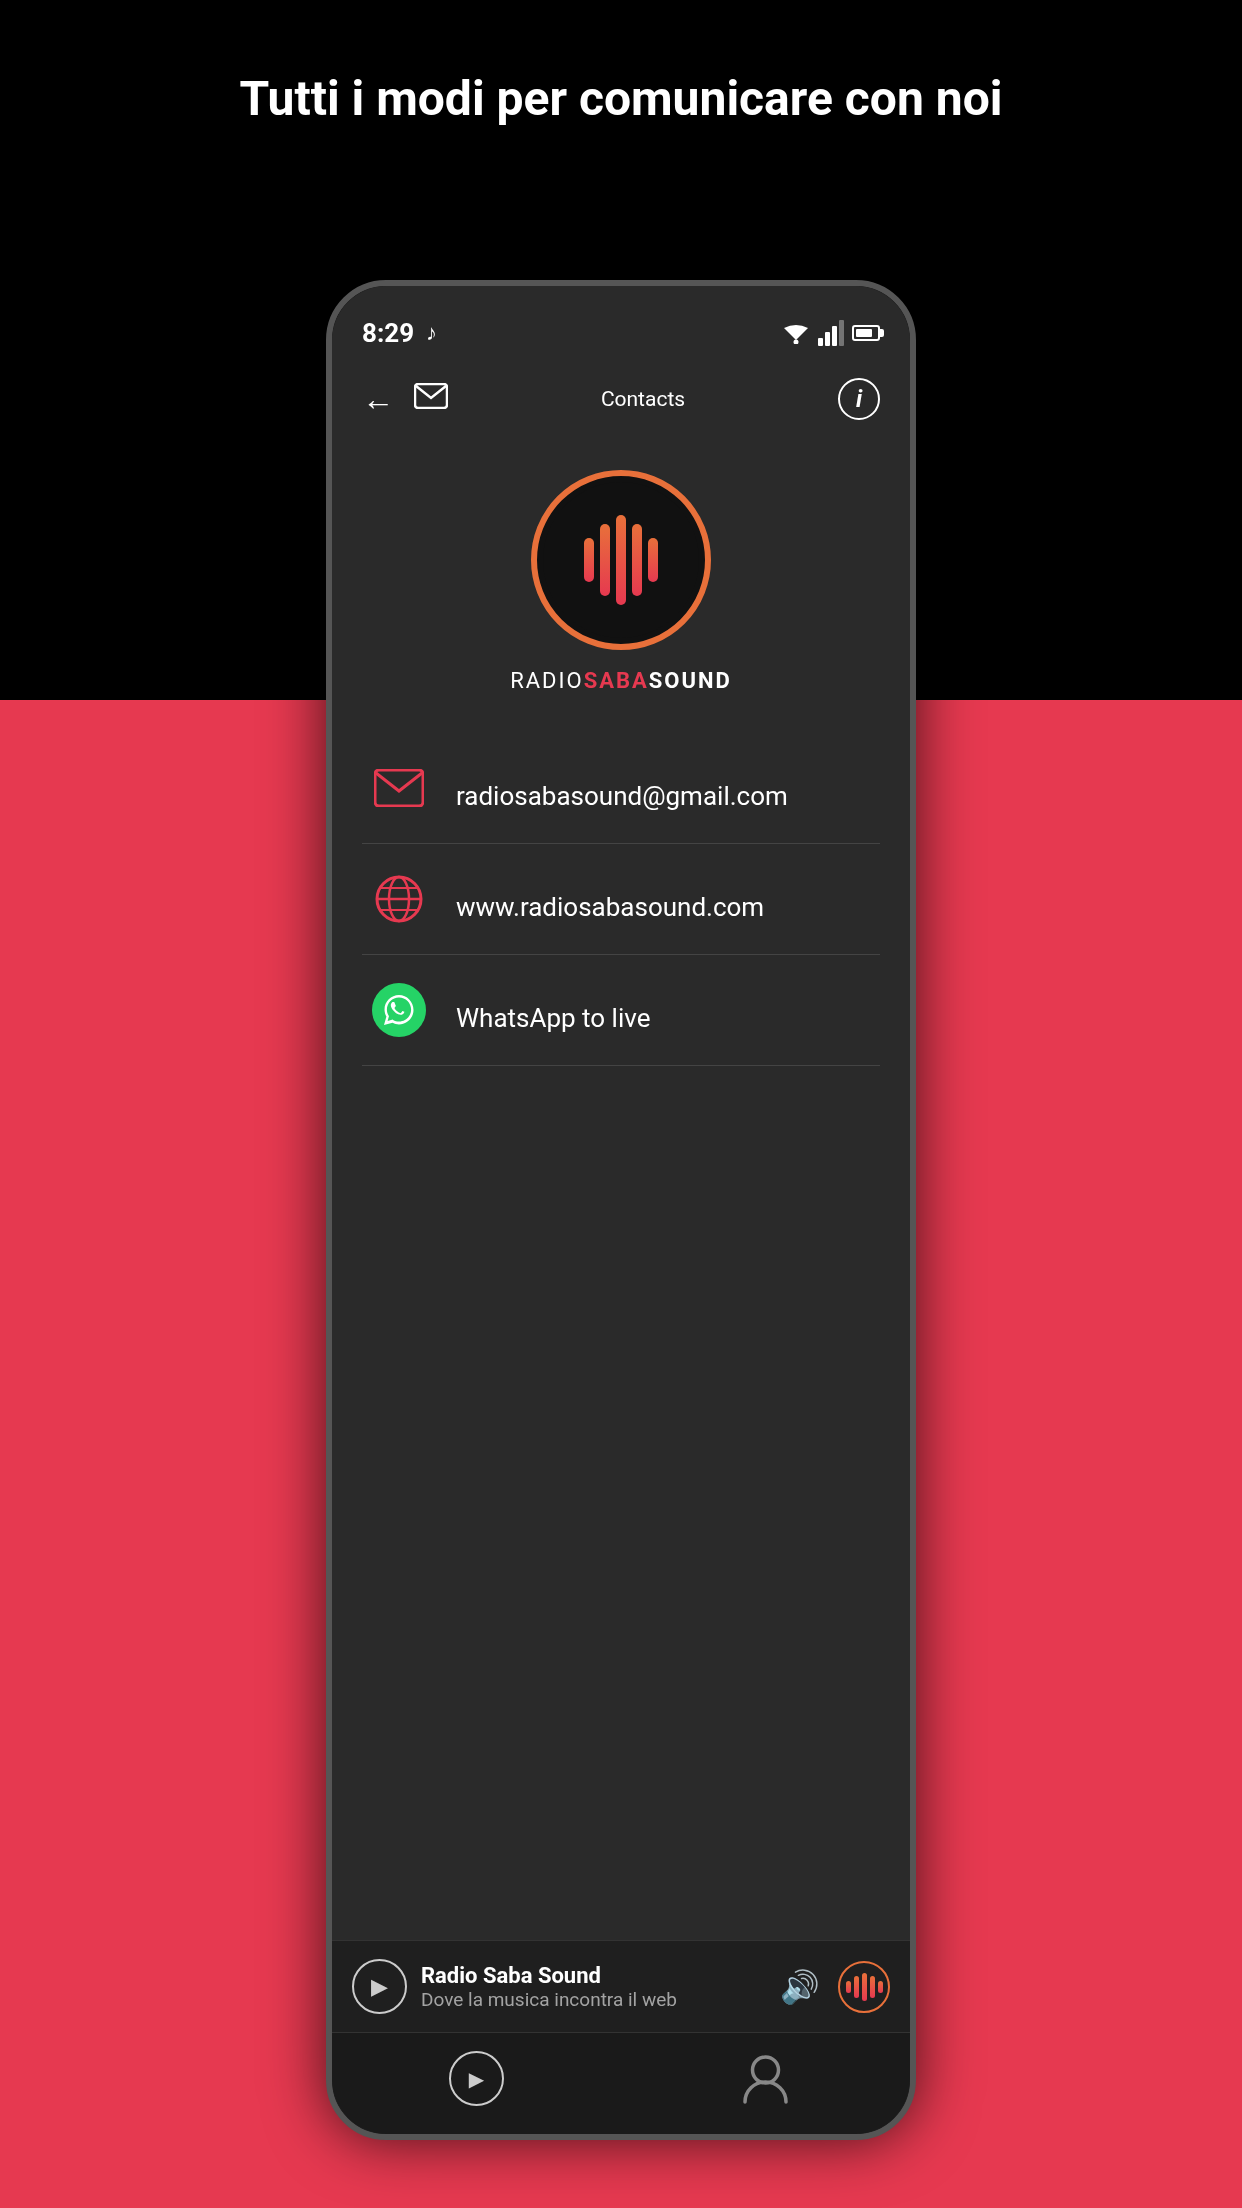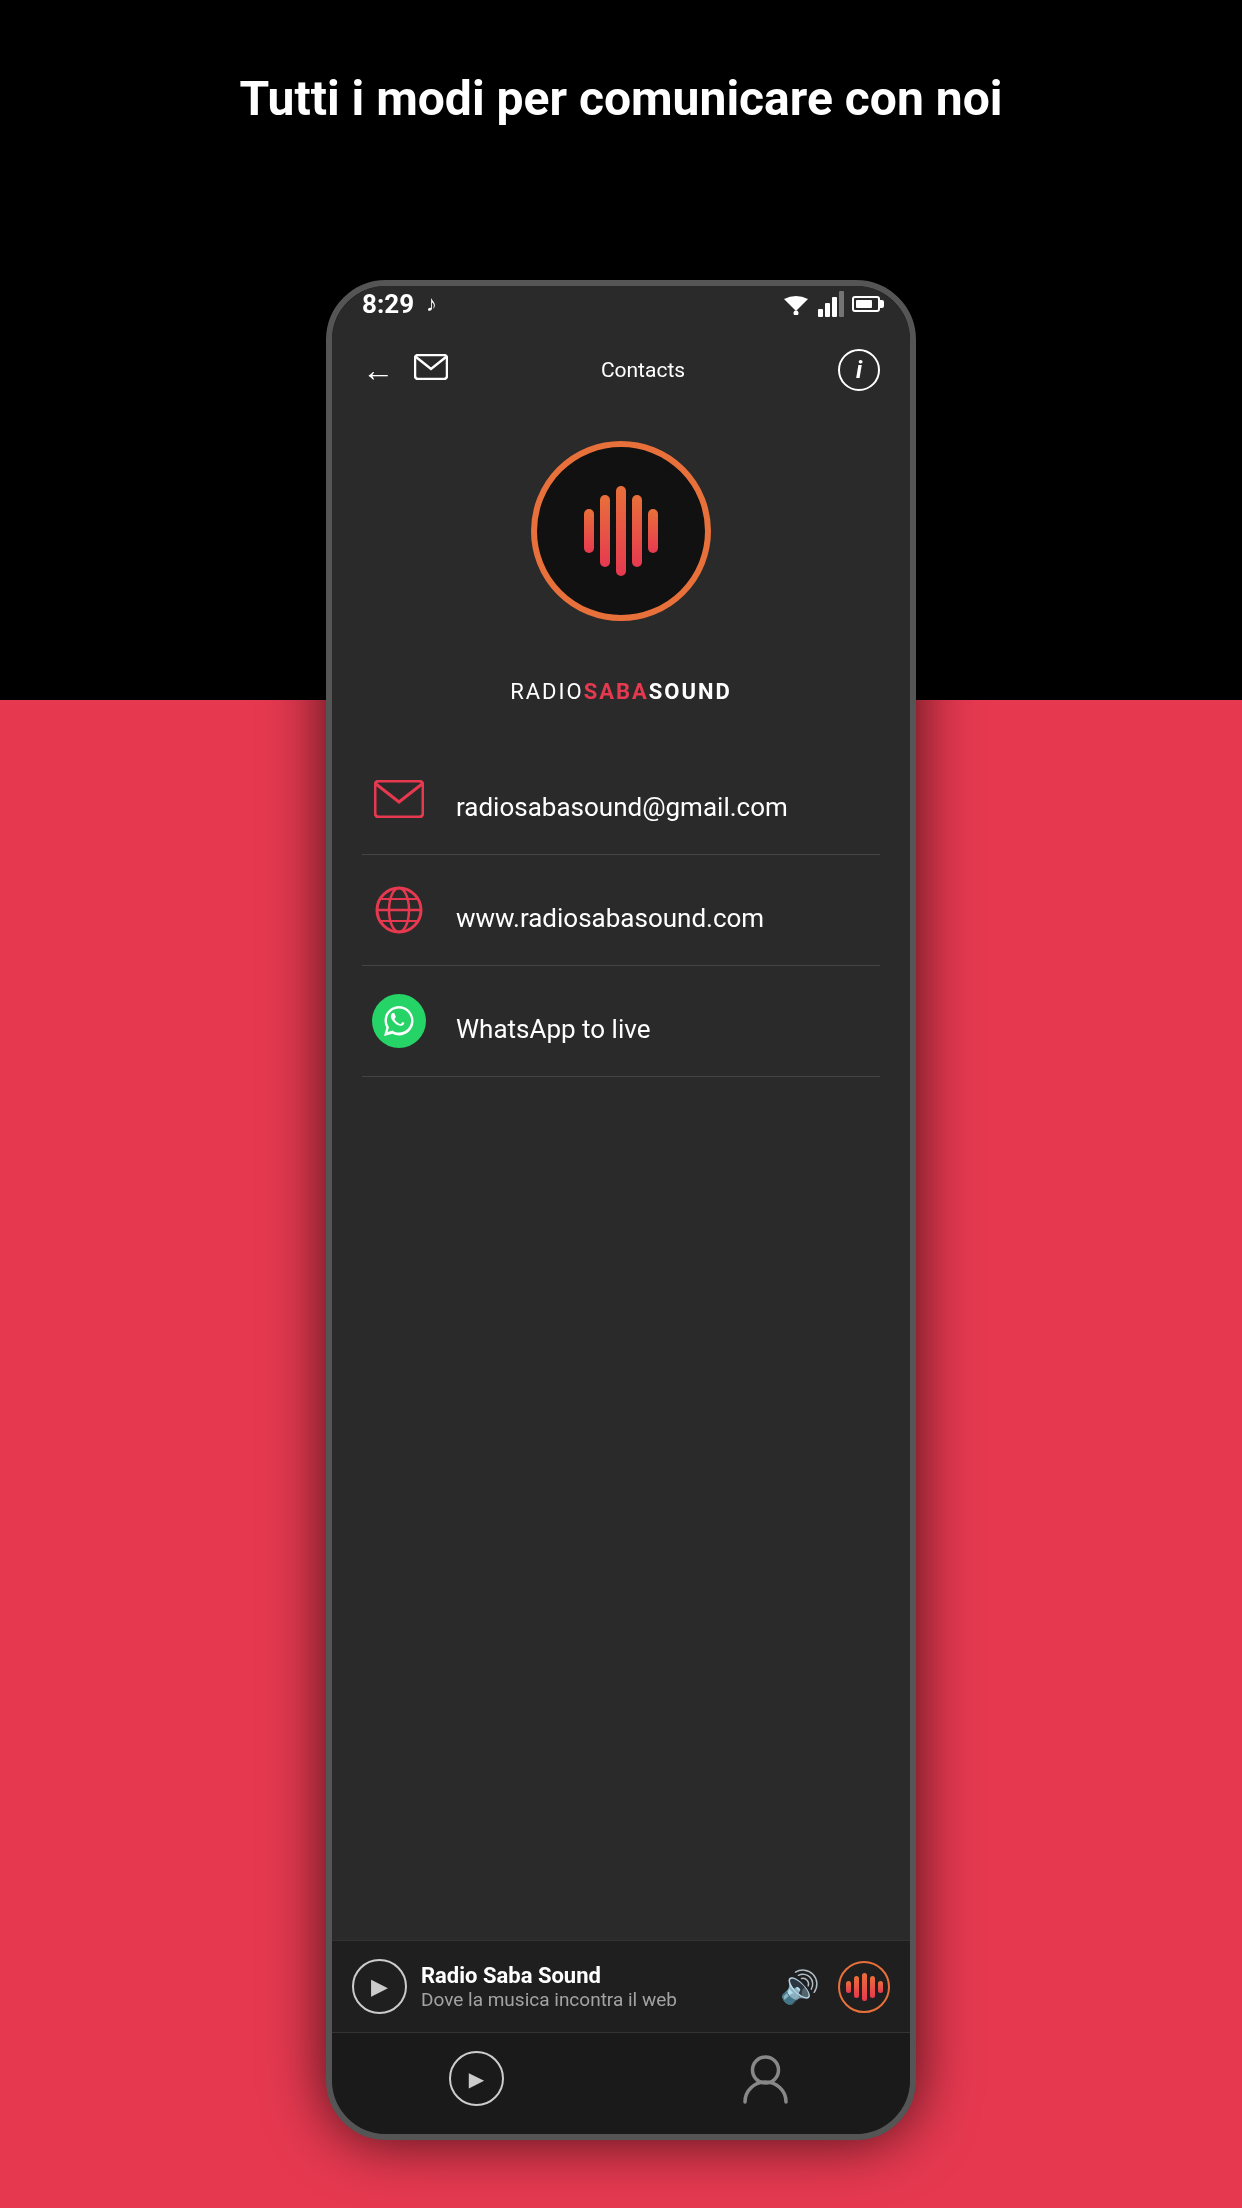--- a/index.html
+++ b/index.html
@@ -70,21 +70,21 @@
       border-radius: 55px;
       overflow: hidden;
       display: flex;
       flex-direction: column;
     }
 
     
     .status-bar {
       display: flex;
       justify-content: space-between;
-      padding: 3px 30px 10px 30px;
+      padding: 32px 30px 10px 30px;
       background: #2a2a2a;
       color: #fff;
       font-size: 24px;
       font-weight: 600;
       flex-shrink: 0;
     }
     .status-time {
       font-size: 26px;
       font-weight: 700;
     }
@@ -151,21 +151,20 @@
       align-items: center;
       padding: 30px 0 0 0;
     }
 
     
     .logo-container {
       display: flex;
       flex-direction: column;
       align-items: center;
       margin-bottom: 40px;
-      gap: 40px;
     }
     .logo-circle {
       width: 180px;
       height: 180px;
       border-radius: 50%;
       border: 6px solid #e8703a;
       background: #111;
       display: flex;
       align-items: center;
       justify-content: center;

